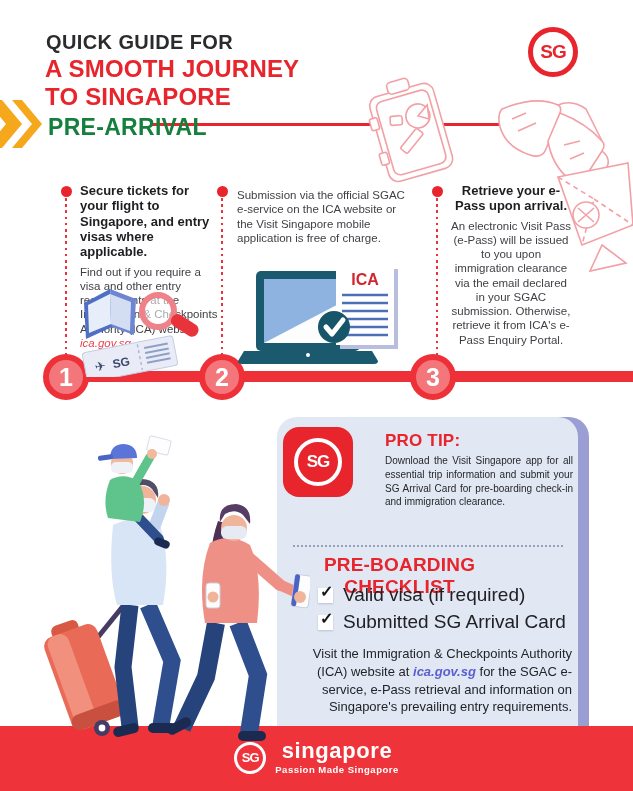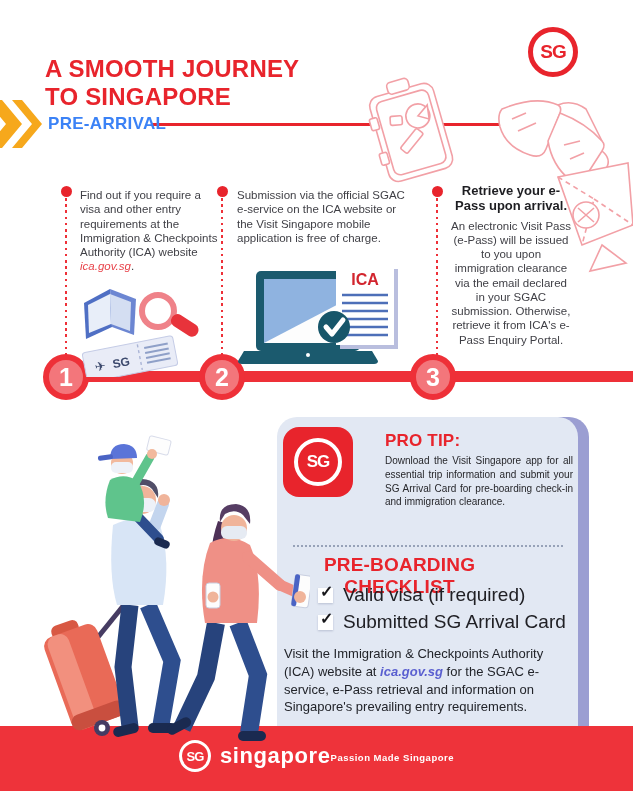--- a/index.html
+++ b/index.html
@@ -4,21 +4,21 @@
 <style>
   html,body{margin:0;padding:0;}
   body{width:633px;height:791px;background:#fff;font-family:"Liberation Sans",sans-serif;position:relative;overflow:hidden;}
   #canvas{position:absolute;left:0;top:0;width:633px;height:791px;overflow:hidden;}
   .abs{position:absolute;}
 
   
   .title1{left:46px;top:31px;font-size:20px;font-weight:bold;color:#2b2b2e;letter-spacing:.4px;}
   .title2{left:45px;top:55px;font-size:24px;font-weight:bold;color:#e8242c;letter-spacing:.2px;}
   .title3{left:45px;top:83px;font-size:24px;font-weight:bold;color:#e8242c;letter-spacing:.2px;}
-  .prearrival{left:48px;top:114px;font-size:17px;font-weight:bold;color:#3b82f6;letter-spacing:.3px;}
+  .prearrival{left:48px;top:114px;font-size:23px;font-weight:bold;color:#15803d;letter-spacing:.3px;}
   .redline{left:152px;top:123px;width:356px;height:3px;background:#e8242c;}
   .chev-svg{left:0;top:99px;}
   .sglogo{left:528px;top:27px;width:50px;height:50px;}
   .sglogo .ring{width:40px;height:40px;border:5px solid #e8242c;border-radius:50%;display:flex;align-items:center;justify-content:center;}
   .sglogo .ring span{font-size:19px;font-weight:bold;color:#e8242c;letter-spacing:-1px;}
 
   
   .dot{width:11px;height:11px;border-radius:50%;background:#e8242c;}
   .dotline{width:2.4px;background-image:repeating-linear-gradient(to bottom,#ee3038 0 2.6px,transparent 2.6px 6.2px);}
   .step-head{font-weight:bold;font-size:13px;line-height:1.18;color:#1e1e22;}
@@ -38,28 +38,28 @@
   .appicon .ring{width:40px;height:40px;border:4px solid #fff;border-radius:50%;display:flex;align-items:center;justify-content:center;}
   .appicon .ring span{color:#fff;font-weight:bold;font-size:17px;letter-spacing:-1px;}
   .protip-head{left:108px;top:14px;font-size:17px;font-weight:bold;color:#e8242c;letter-spacing:.2px;}
   .protip-body{left:108px;top:37px;width:188px;font-size:10px;line-height:1.38;color:#26262a;text-align:justify;}
   .dotsep{left:16px;top:128px;width:270px;border-top:2px dotted #97a2b8;}
   .chk-head{left:0;top:137px;width:245px;text-align:center;font-size:19px;font-weight:bold;color:#e8242c;letter-spacing:.2px;}
   .chk-item{left:41px;display:flex;align-items:center;gap:10px;}
   .chk-box{width:15px;height:15px;background:#fff;position:relative;flex:0 0 15px;box-shadow:0 1px 2px rgba(60,70,110,.25);}
   .chk-box span{position:absolute;left:2px;top:-6px;font-size:16px;font-weight:bold;color:#16161a;}
   .chk-label{font-size:19px;color:#202025;}
-  .protip-outro{left:7px;top:228px;width:288px;font-size:13px;line-height:1.37;color:#22242a;text-align:left;}
+  .protip-outro{left:7px;top:228px;width:288px;font-size:13px;line-height:1.37;color:#22242a;text-align:right;}
 
   
   .footer{left:0;top:726px;width:633px;height:65px;background:#ee333a;z-index:2;}
   .footer-logo{position:absolute;left:0;top:14px;width:633px;display:flex;justify-content:center;align-items:center;gap:9px;}
   .f-ring{width:26px;height:26px;border:3px solid #fff;border-radius:50%;display:flex;align-items:center;justify-content:center;}
   .f-ring span{color:#fff;font-size:13px;font-weight:bold;letter-spacing:-1px;}
-  .f-col{display:flex;flex-direction:row;align-items:center;}
+  .f-col{display:flex;flex-direction:column;align-items:center;}
   .f-brand{color:#fff;font-size:22px;font-weight:bold;letter-spacing:.6px;line-height:1;}
   .f-tag{color:#fff;font-size:9.5px;font-weight:bold;letter-spacing:.5px;margin-top:2px;}
 
   .fam-svg{left:10px;top:425px;z-index:6;}
   .sketch-svg{left:350px;top:75px;z-index:0;}
   .ill-svg{z-index:4;}
 </style>
 </head>
 <body>
 
@@ -99,37 +99,39 @@
         <path d="M228,133 l16,14 M244,133 l-16,14" fill="none"></path>
         <path d="M252,170 L276,188 L240,196 Z"></path>
       </g>
     </g>
   </svg>
 
   <svg class="abs chev-svg" width="42" height="50" viewBox="0 0 42 50">
     <path d="M-14,1 L2,1 L22,25 L2,49 L-14,49 L6,25 Z" fill="#f6a81c"></path>
     <path d="M12,1 L22,1 L42,25 L22,49 L12,49 L32,25 Z" fill="#f6a81c"></path>
   </svg>
+  <div class="abs title1">QUICK GUIDE FOR</div>
   <div class="abs title2">A SMOOTH JOURNEY</div>
   <div class="abs title3">TO SINGAPORE</div>
   <div class="abs prearrival">PRE-ARRIVAL</div>
   <div class="abs sglogo">
     <div class="ring">
         <span>SG</span>
       </div>
   </div>
 
   <div class="abs dot" style="left:61px;top:186px;"></div>
   <div class="abs dot" style="left:217px;top:186px;"></div>
   <div class="abs dot" style="left:432px;top:186px;"></div>
   <div class="abs dotline" style="left:65px;top:198px;height:168px;"></div>
   <div class="abs dotline" style="left:221px;top:198px;height:168px;"></div>
   <div class="abs dotline" style="left:436px;top:198px;height:168px;"></div>
 
   <div class="abs" style="left:80px;top:183px;width:140px;">
+    <div class="step-head">Secure tickets for your flight to Singapore, and entry visas where applicable.</div>
     <div class="step-body"><span>Find out if you require a visa and other entry requirements at the Immigration &amp; Checkpoints Authority (ICA) website </span><span class="link-red">ica.gov.sg</span><span>.</span></div>
   </div>
 
   <svg class="abs ill-svg" style="left:70px;top:281px;" width="142" height="96" viewBox="0 0 142 96">
     <g>
       <path d="M14,22 L40,8 L42,46 L16,58 Z" fill="#4f6fc4"></path>
       <path d="M40,8 L66,18 L64,54 L42,46 Z" fill="#6c86d2"></path>
       <path d="M18,24 L40,13 L41,43 L19,52 Z" fill="#e8eef9"></path>
       <path d="M40,13 L61,21 L60,50 L41,43 Z" fill="#d4def2"></path>
       <g transform="rotate(-11 60 78)">

